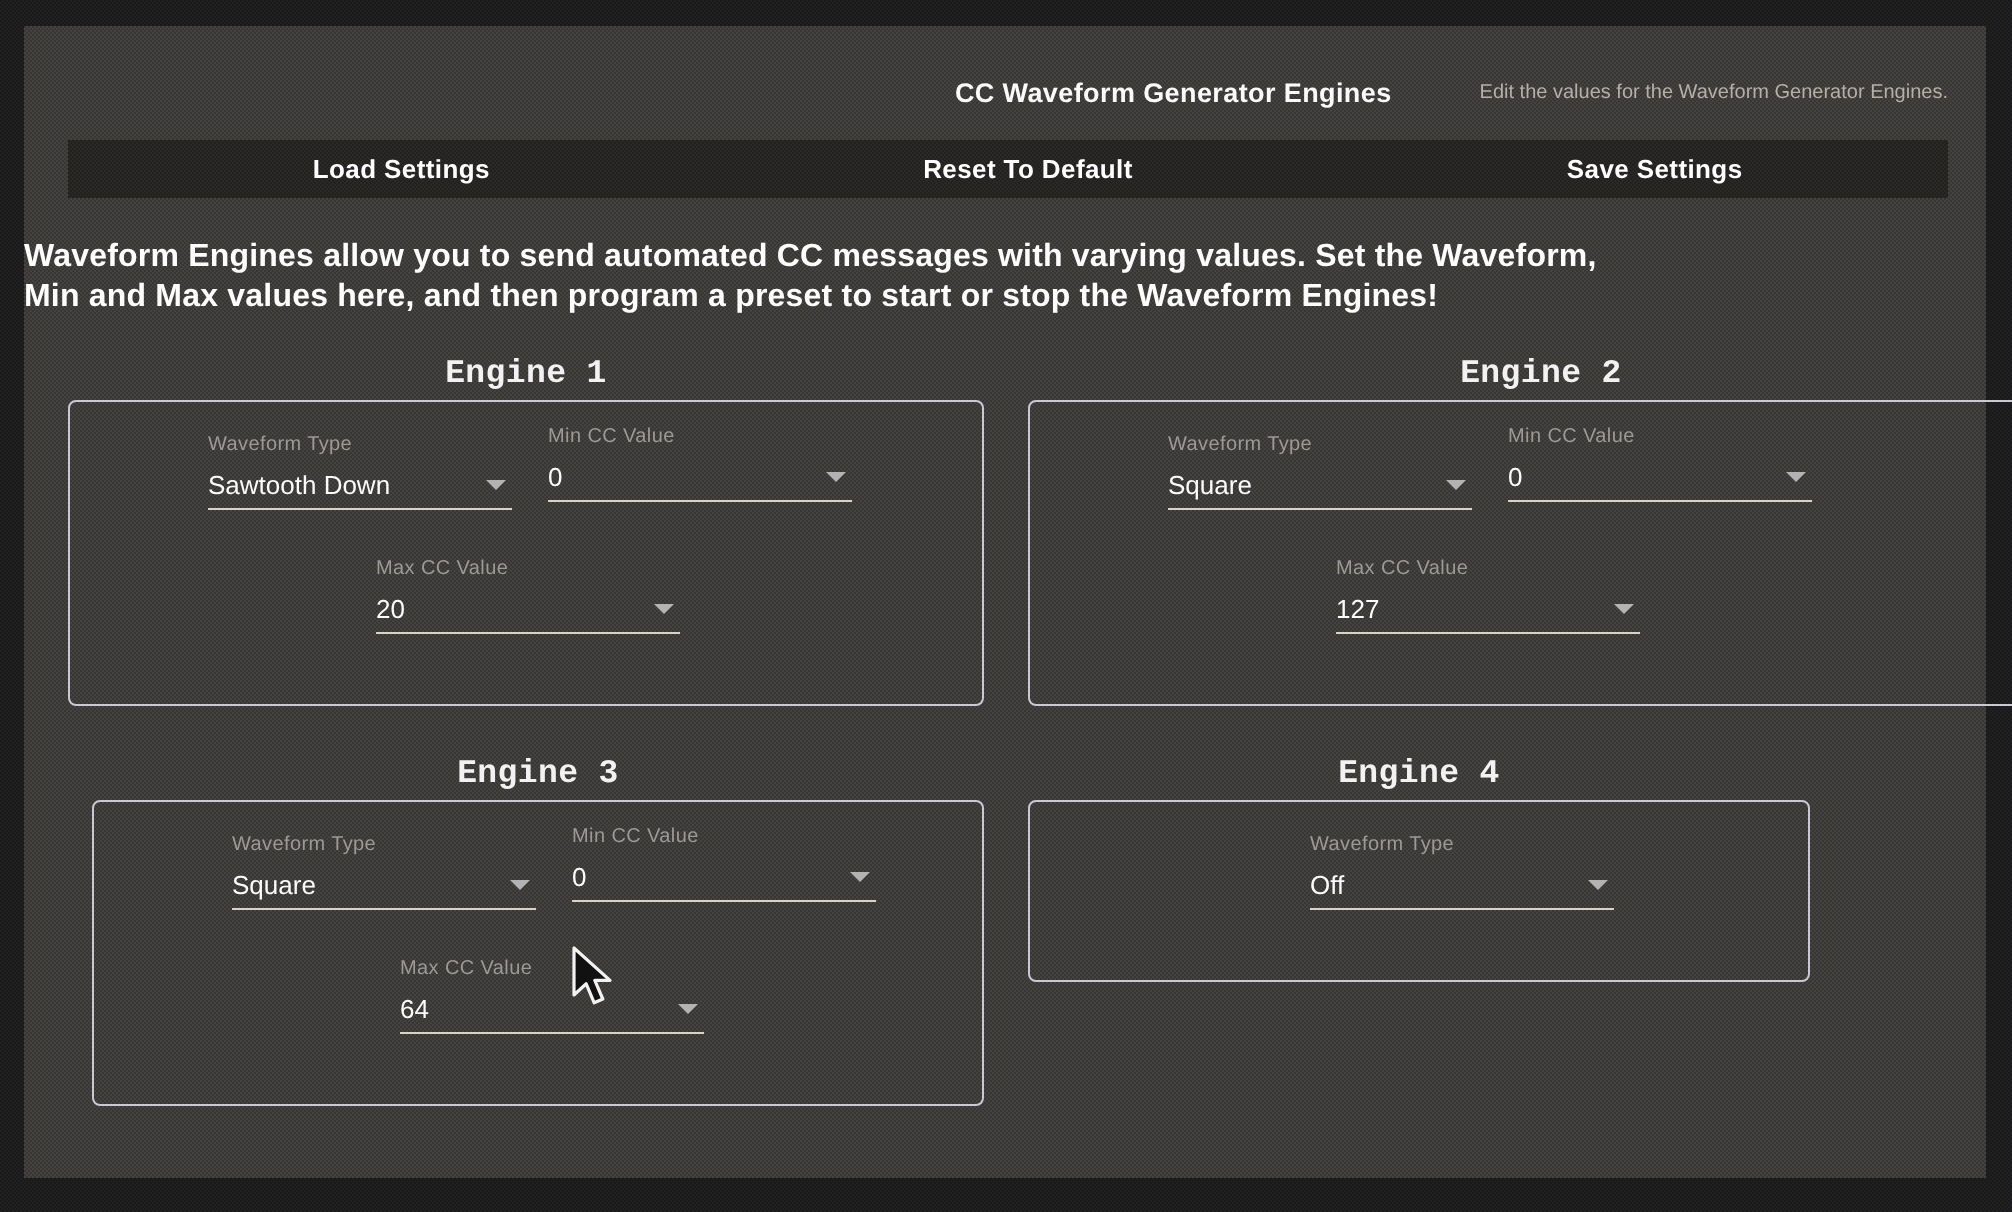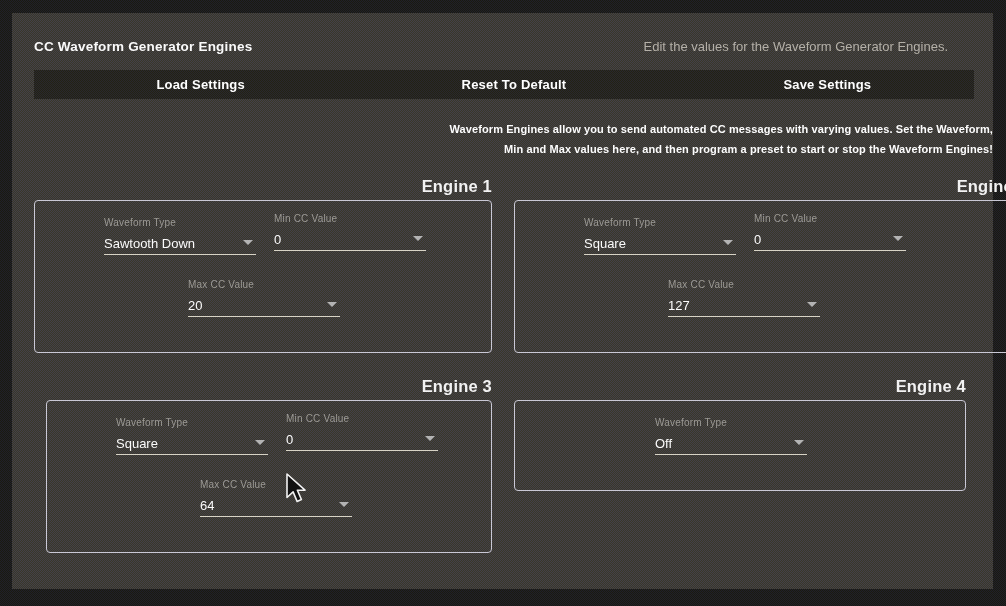--- a/index.html
+++ b/index.html
@@ -13,58 +13,58 @@
     background-size:2px 2px;
   }
   
   .window {
     position:absolute; left:12px; top:13px; width:981px; height:576px;
     background-color:#3b3a37;
     background-image:conic-gradient(#434149 25%, #393728 0 50%, #434149 0 75%, #393728 0);
     background-size:2px 2px;
   }
   .header-row {
-    position:absolute; left:22px; right:34px; top:20px; height:26px;
-    display:flex; justify-content:space-between; align-items:center;gap:44px;
+    position:absolute; left:22px; right:8px; top:20px; height:26px;
+    display:flex; justify-content:flex-end; align-items:center;gap:44px;
   }
   .app-title { color:#fafafa; font-size:13.5px; font-weight:600; letter-spacing:.2px; }
-  .app-subtitle { color:#b4b0a8; font-size:13px; font-weight:400; padding-right:11px; }
+  .app-subtitle { color:#b4b0a8; font-size:10px; font-weight:400; padding-right:11px; }
 
   .button-bar {
     position:absolute; left:22px; top:57px; width:940px; height:29px;
     display:flex;
     background-color:#242322;
     background-image:conic-gradient(#29282e 25%, #232214 0 50%, #29282e 0 75%, #232214 0);
     background-size:2px 2px;
   }
   .bar-button {
     flex:1 1 0; display:flex; align-items:center; justify-content:center;
     color:#ffffff; font-size:13px; font-weight:700; letter-spacing:.2px;
     cursor:pointer; background:transparent; border:none;padding-left:20px;
   }
 
   .description {
     position:absolute; left:0; right:0; top:106px;
-    text-align:right; color:#fdfdfd; font-size:11px; font-weight:700;
+    text-align:left; color:#fdfdfd; font-size:16px; font-weight:700;
     line-height:20px; letter-spacing:.1px;
   }
 
   .engine { position:absolute; }
   .engine-title {
-    height:27px; line-height:27px; text-align:right;
-    color:#f2f2f2; font-size:16.5px; font-weight:700; letter-spacing:.2px;
+    height:27px; line-height:27px; text-align:center;
+    color:#f2f2f2; font-size:16.5px; font-weight:700; letter-spacing:.2px;font-family:Liberation Mono, monospace;
   }
   .engine-panel {
     position:relative;
     border:1px solid #c9c8d4; border-radius:4px;text-decoration:underline;
   }
   .pos-e1 { left:22px;  top:160px; width:458px; }
   .pos-e2 { left:502px; top:160px; width:513px; }
   .pos-e3 { left:22px;  top:360px; width:458px;padding-left:12px; }
-  .pos-e4 { left:502px; top:360px; width:452px; }
+  .pos-e4 { left:502px; top:360px; width:391px; }
   .h-tall  { height:153px; }
   .h-short { height:91px; }
 
   .field {
     position:absolute; width:152px; cursor:pointer;
   }
   .field-label {
     color:#9c9a95; font-size:10px; line-height:12px; margin-bottom:5px;
     letter-spacing:.2px;
   }

